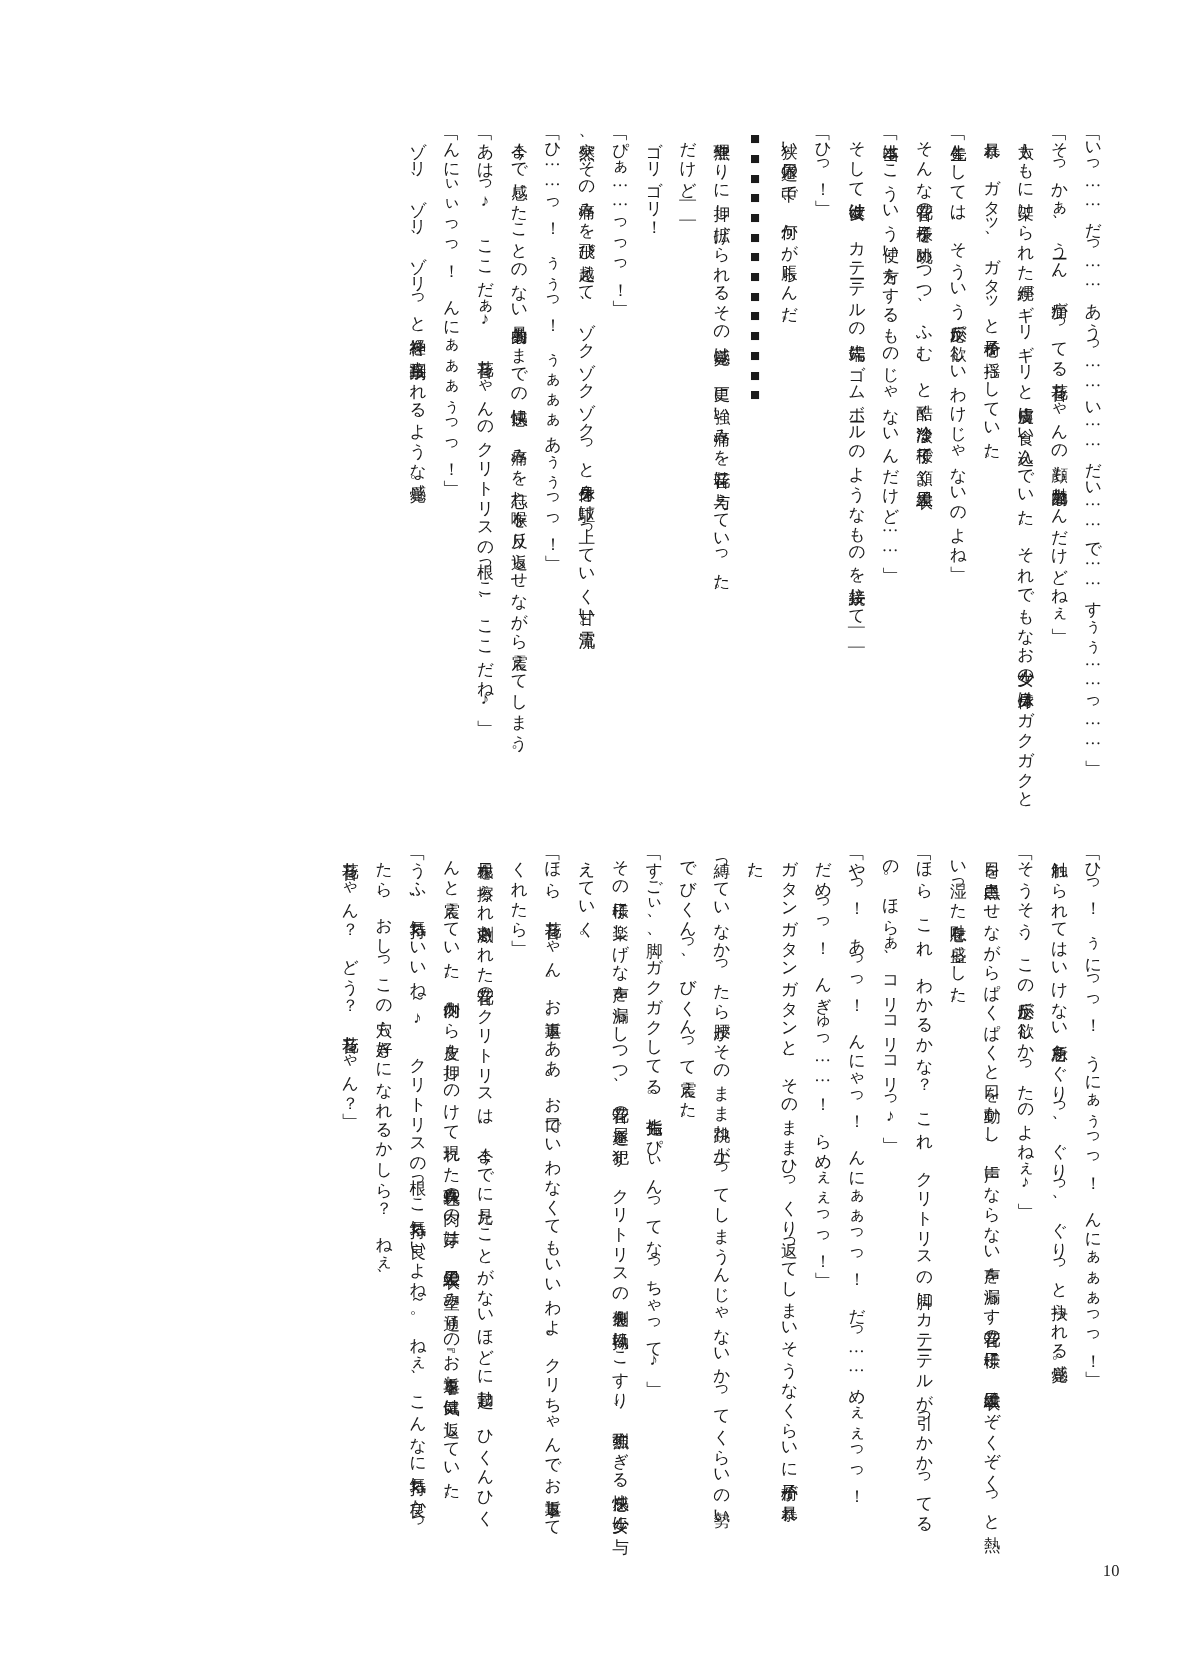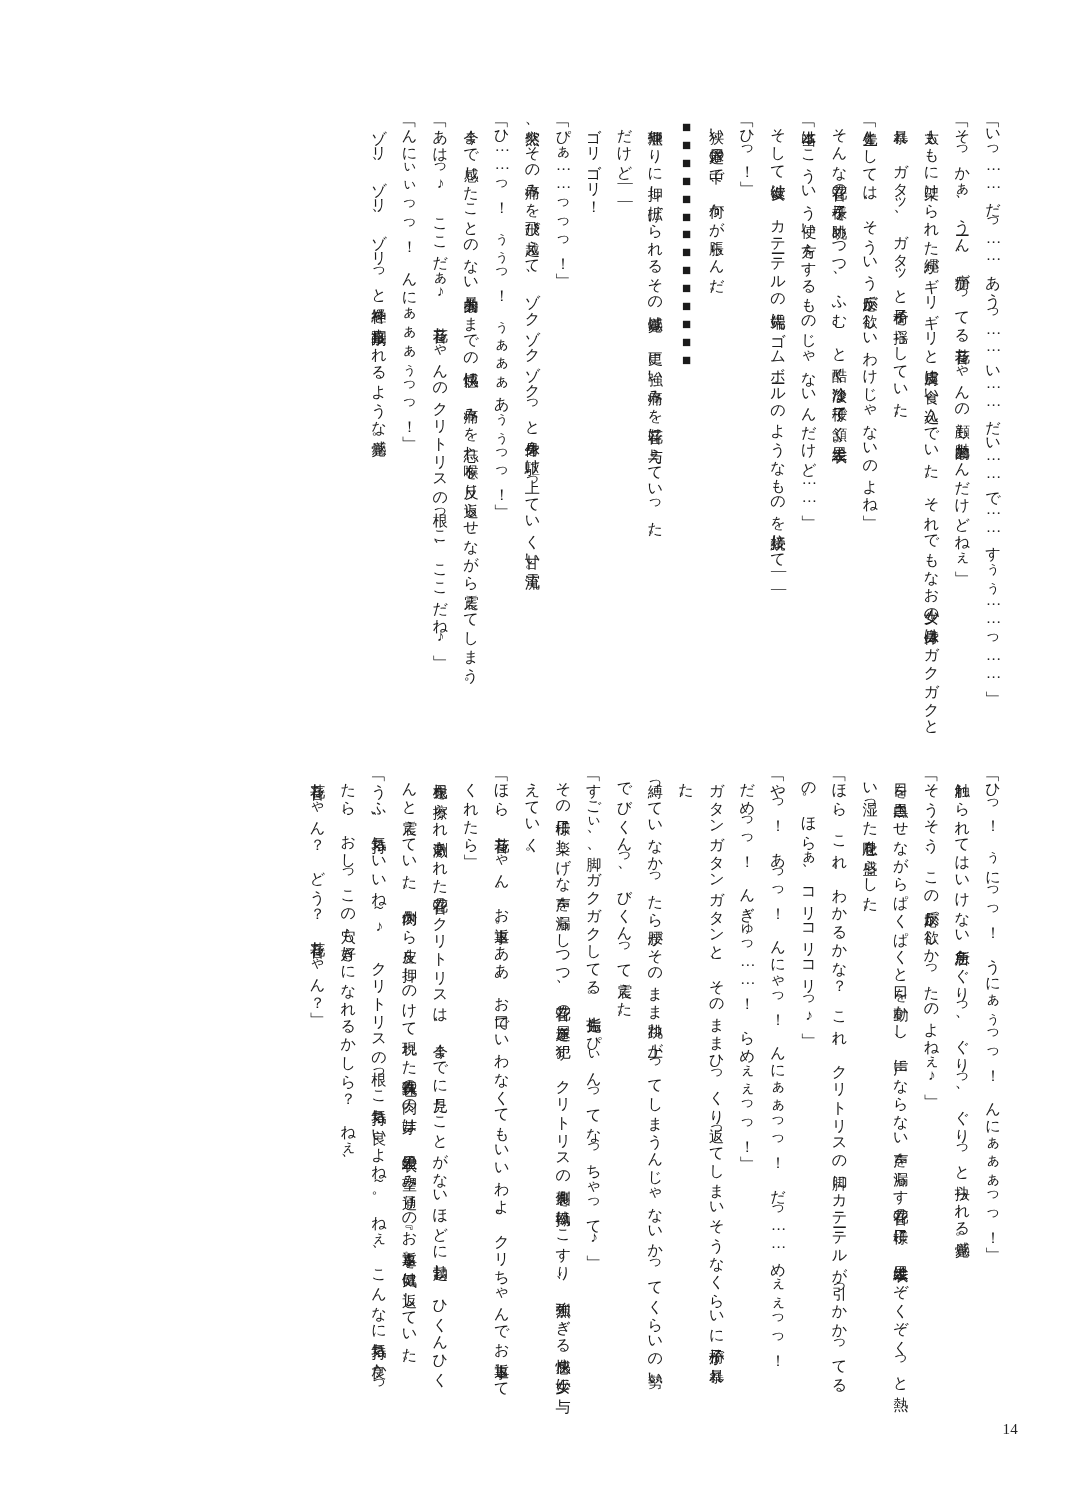--- a/index.html
+++ b/index.html
@@ -94,15 +94,15 @@
 「やっ！　あっっ！　んにゃっ！　んにぁぁっっ！　だっ……めぇぇっっ！　だめっっ！　んぎゅっ……！　らめぇぇっっ！」
 ガタンガタンガタンと、そのままひっくり返ってしまいそうなくらいに椅子が暴れた。
 縛っていなかったら腰がそのまま跳ね上がってしまうんじゃないかってくらいの勢いでびくんっ、びくんって震えた。
 「すごぃ、脚、ガクガクしてる。指先もぴぃんってなっちゃって♪」
 その様子に楽しげな声を漏らしつつ、花音の尿道を犯す。クリトリスの裏側を執拗にこすり、強烈すぎる快感を少女に与えていく。
 「ほら、花音ちゃん。お返事。ああ、お口でいわなくてもいいわよ。クリちゃんでお返事してくれたら」
 根元を擦られ刺激された花音のクリトリスは、今までに見たことがないほどに勃起し、ひくんひくんと震えていた。内側から皮を押しのけて現れた真珠色の肉の芽は、絵里衣の望み通りの『お返事』を健気に返していた。
 「うふ、気持ちいいね～♪　クリトリスの根っこ気持ち良いよね～。ねぇ、こんなに気持ち良かったら、おしっこの穴も好きになれるかしら？　ねぇ、
 花音ちゃん？　どう？　花音ちゃん？」</div>
 
-  <div id="page-number">14</div>
+  <div id="page-number">10</div>
 
 </div>
 
 </body></html>

